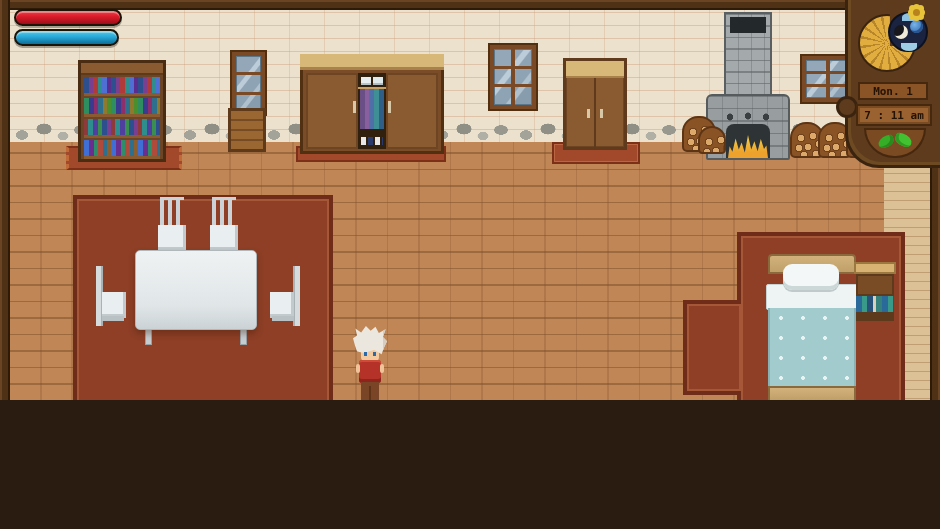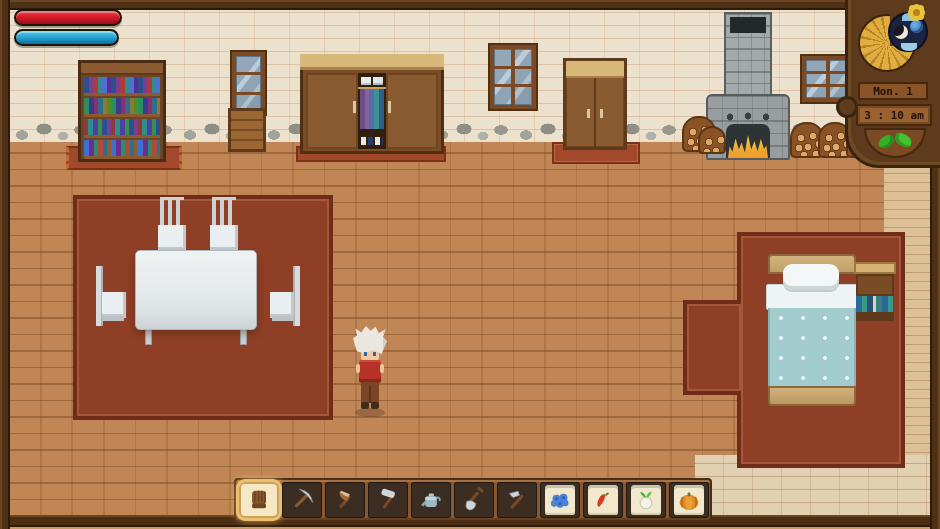--- a/index.html
+++ b/index.html
@@ -1,17 +1,17 @@
 <!DOCTYPE html>
 <html><head>
 <meta charset="utf-8">
 <style>
   html,body{margin:0;padding:0;background:#2a1c10;}
   *{box-sizing:border-box;}
-  #stage{position:relative;width:940px;height:529px;overflow:hidden;
+  #stage{position:relative;width:940px;height:400px;overflow:hidden;
     font-family:"DejaVu Sans Mono","Liberation Mono",monospace;
     background:#4f3116;image-rendering:pixelated;}
   .abs{position:absolute;}
 
   
   .wall{left:10px;top:10px;width:920px;height:132px;z-index:0;
     background-color:#ebe1cc;
     background-image:
       repeating-linear-gradient(0deg, rgba(205,150,115,0) 0 12px, rgba(205,150,115,.40) 12px 13px),
       repeating-linear-gradient(90deg, rgba(205,150,115,0) 0 34px, rgba(205,150,115,.28) 34px 35px);}
@@ -375,21 +375,21 @@
     <div class="abs sky-top"></div>
     <div class="abs sky-bot"></div>
     <div class="abs moon"></div>
     <div class="abs planet"></div>
   </div>
   <div class="abs flower"></div>
   <div class="abs date-sign">
     <span>Mon. 1</span>
   </div>
   <div class="abs time-sign">
-    <span>3 : 10 am</span>
+    <span>7 : 11 am</span>
   </div>
   <div class="abs season-bowl">
     <div class="sprout">
       <div class="leaf-l"></div>
       <div class="leaf-r"></div>
     </div>
   </div>
 
   <div class="abs hotbar">
       <div class="slot selected">

